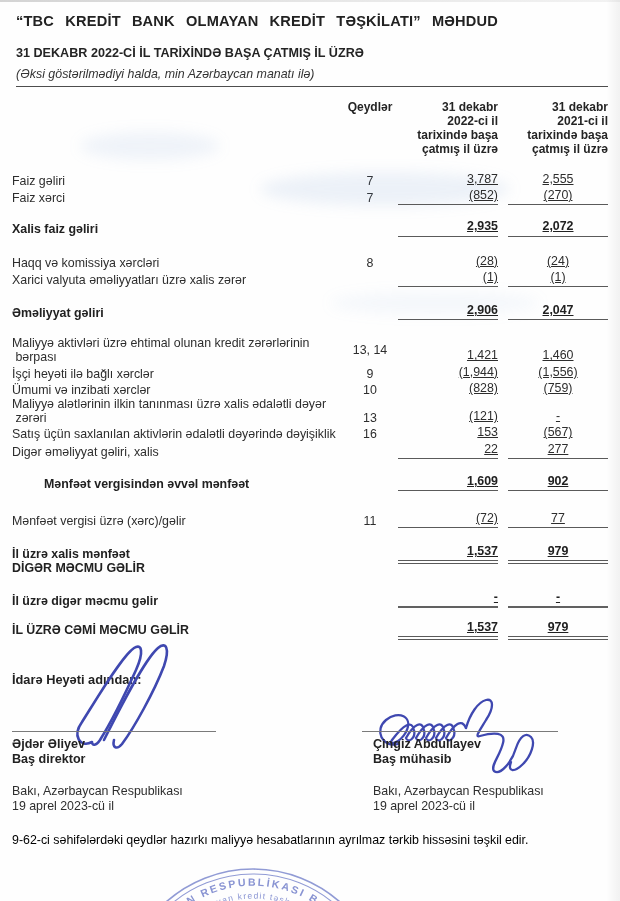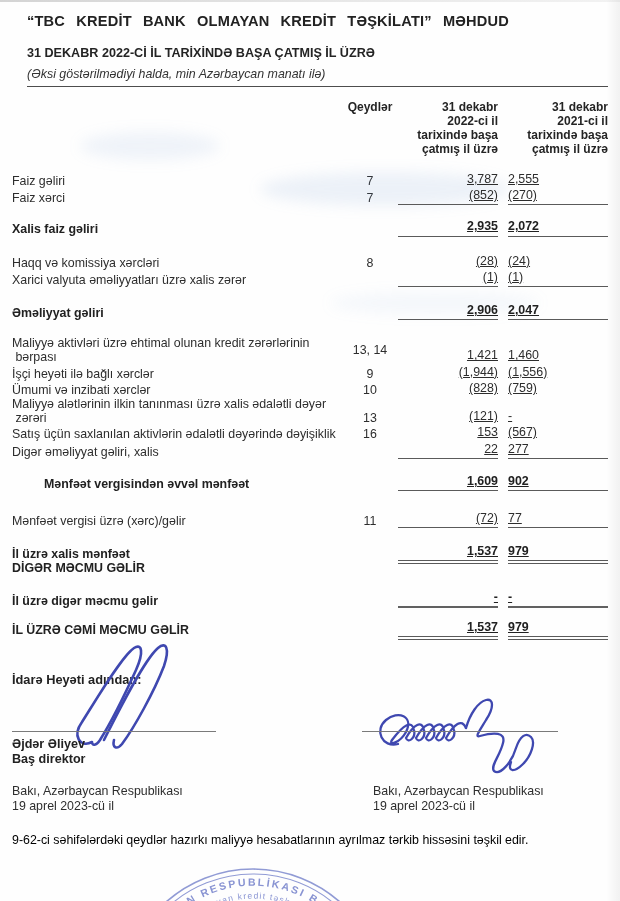--- a/index.html
+++ b/index.html
@@ -11,35 +11,35 @@
     -webkit-font-smoothing:antialiased;
   }
   
   .edge-line{position:absolute;left:0;top:0;width:620px;height:2px;background:linear-gradient(90deg,#c9c9c9 0%,#e2e2e2 55%,#efefef 100%);opacity:.8;}
   .smudge{position:absolute;border-radius:50%;filter:blur(7px);pointer-events:none;}
   .sm1{left:80px;top:132px;width:140px;height:28px;background:rgba(110,145,205,.10);}
   .sm2{left:260px;top:172px;width:250px;height:34px;background:rgba(110,145,205,.12);}
   .sm3{left:330px;top:292px;width:210px;height:22px;background:rgba(120,150,210,.07);}
   .shade-right{position:absolute;right:0;top:0;width:14px;height:901px;background:linear-gradient(270deg,rgba(0,0,0,.05),rgba(0,0,0,0));}
 
-  header{padding:13px 12px 0 27px;}
+  header{padding:13px 12px 0 16px;}
   .title{font-weight:bold;font-size:14.6px;line-height:17.5px;color:#222;letter-spacing:.2px;}
   .title-l1{width:482px;text-align:justify;text-align-last:justify;}
   .subtitle{margin-top:15px;font-weight:bold;font-size:12.6px;line-height:14.5px;color:#242424;}
   .unit-note{margin-top:7px;font-style:italic;font-size:12.4px;color:#333;}
   .head-rule{margin-top:5px;border:none;border-top:1.6px solid #4d4d4d;height:0;}
 
   .tbl{margin:0 12px;font-size:12.4px;line-height:14.2px;}
   .trow{display:flex;align-items:flex-end;}
   .cell{flex:0 0 auto;}
   .c-label{flex:1 1 auto;white-space:pre-wrap;padding-right:4px;}
   .c-note{width:56px;text-align:center;}
   .c-v1{width:100px;text-align:right;}
   .c-gap{width:10px;}
-  .c-v2{width:100px;text-align:left;}
+  .c-v2{width:100px;text-align:center;}
   .thead{margin-top:13px;align-items:flex-start;font-weight:bold;font-size:12px;line-height:14px;color:#242424;}
   .thead .c-v1,.thead .c-v2{text-align:right;white-space:pre-line;}
   .bold-row{font-weight:bold;color:#212121;}
   .val{position:relative;padding-bottom:2px;text-decoration:underline;}
   .u-single{border-bottom:1.6px solid #5a5a5a;}
   .u-thick{border-bottom:2.6px solid #616161;}
   .u-double{border-bottom:1.4px solid #5a5a5a;}
   .u-double::after{content:"";position:absolute;left:0;right:0;bottom:-4px;border-top:1.4px solid #5a5a5a;}
   .note-center{align-self:center;}
 
@@ -244,20 +244,24 @@
       </g>
     </svg>
 
     <div class="sig-line line-left"></div>
     <div class="sig-line line-right"></div>
 
     <div class="namesblock names-left">
       <div>Əjdər Əliyev</div>
       <div>Baş direktor</div>
     </div>
+    <div class="namesblock names-right">
+      <div>Çingiz Abdullayev</div>
+      <div>Baş mühasib</div>
+    </div>
 
     <div class="placeblock place-left">
       <div>Bakı, Azərbaycan Respublikası</div>
       <div>19 aprel 2023-cü il</div>
     </div>
     <div class="placeblock place-right">
       <div>Bakı, Azərbaycan Respublikası</div>
       <div>19 aprel 2023-cü il</div>
     </div>
 

